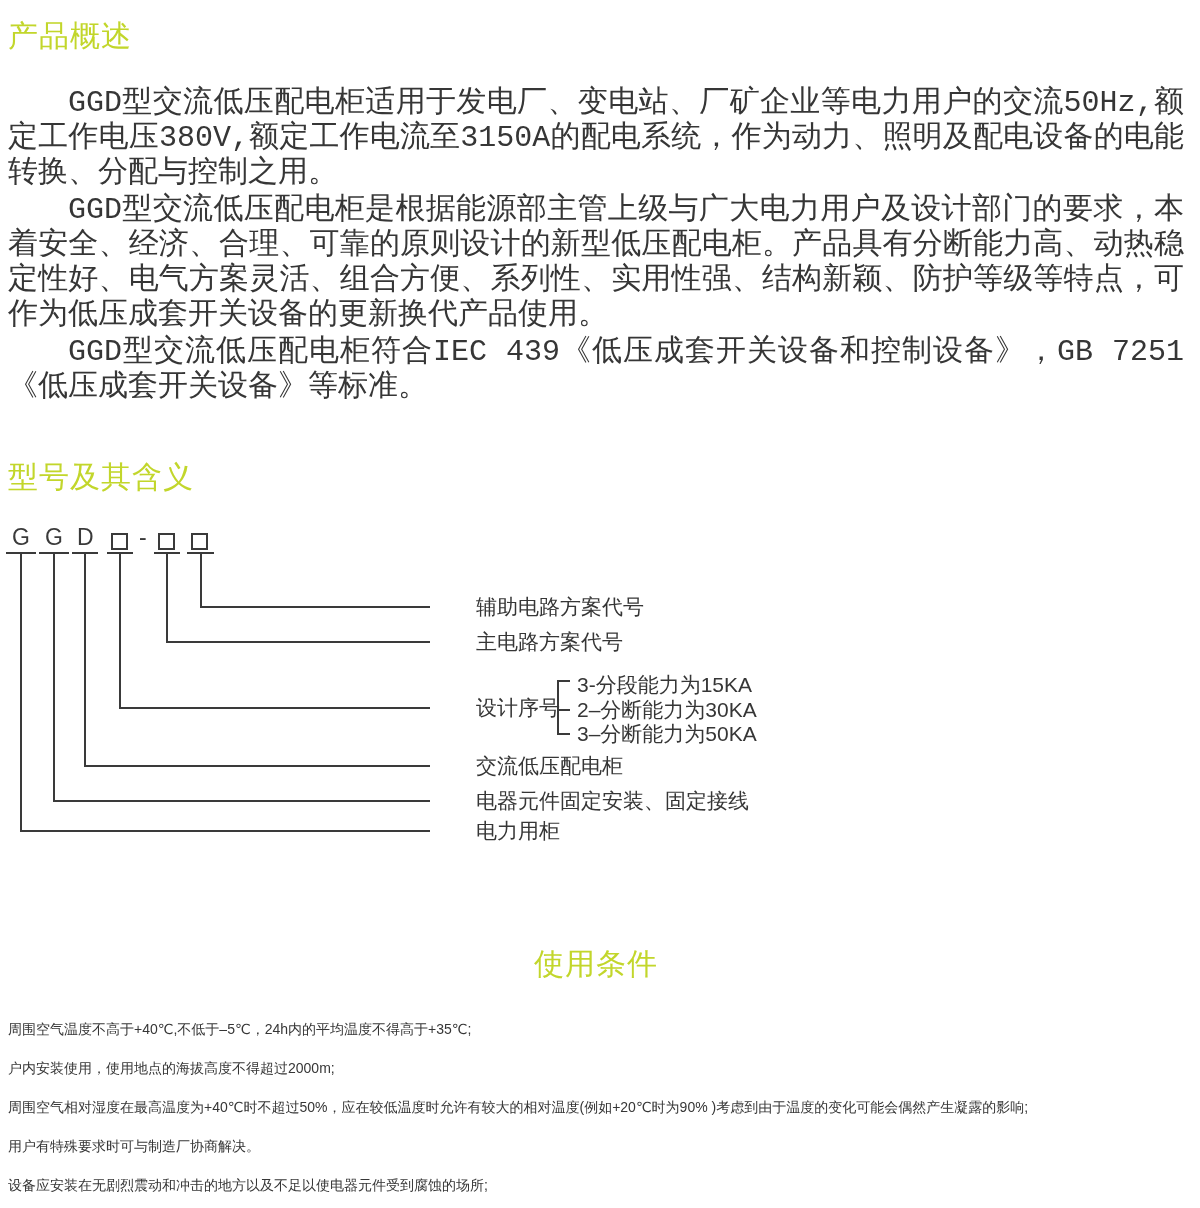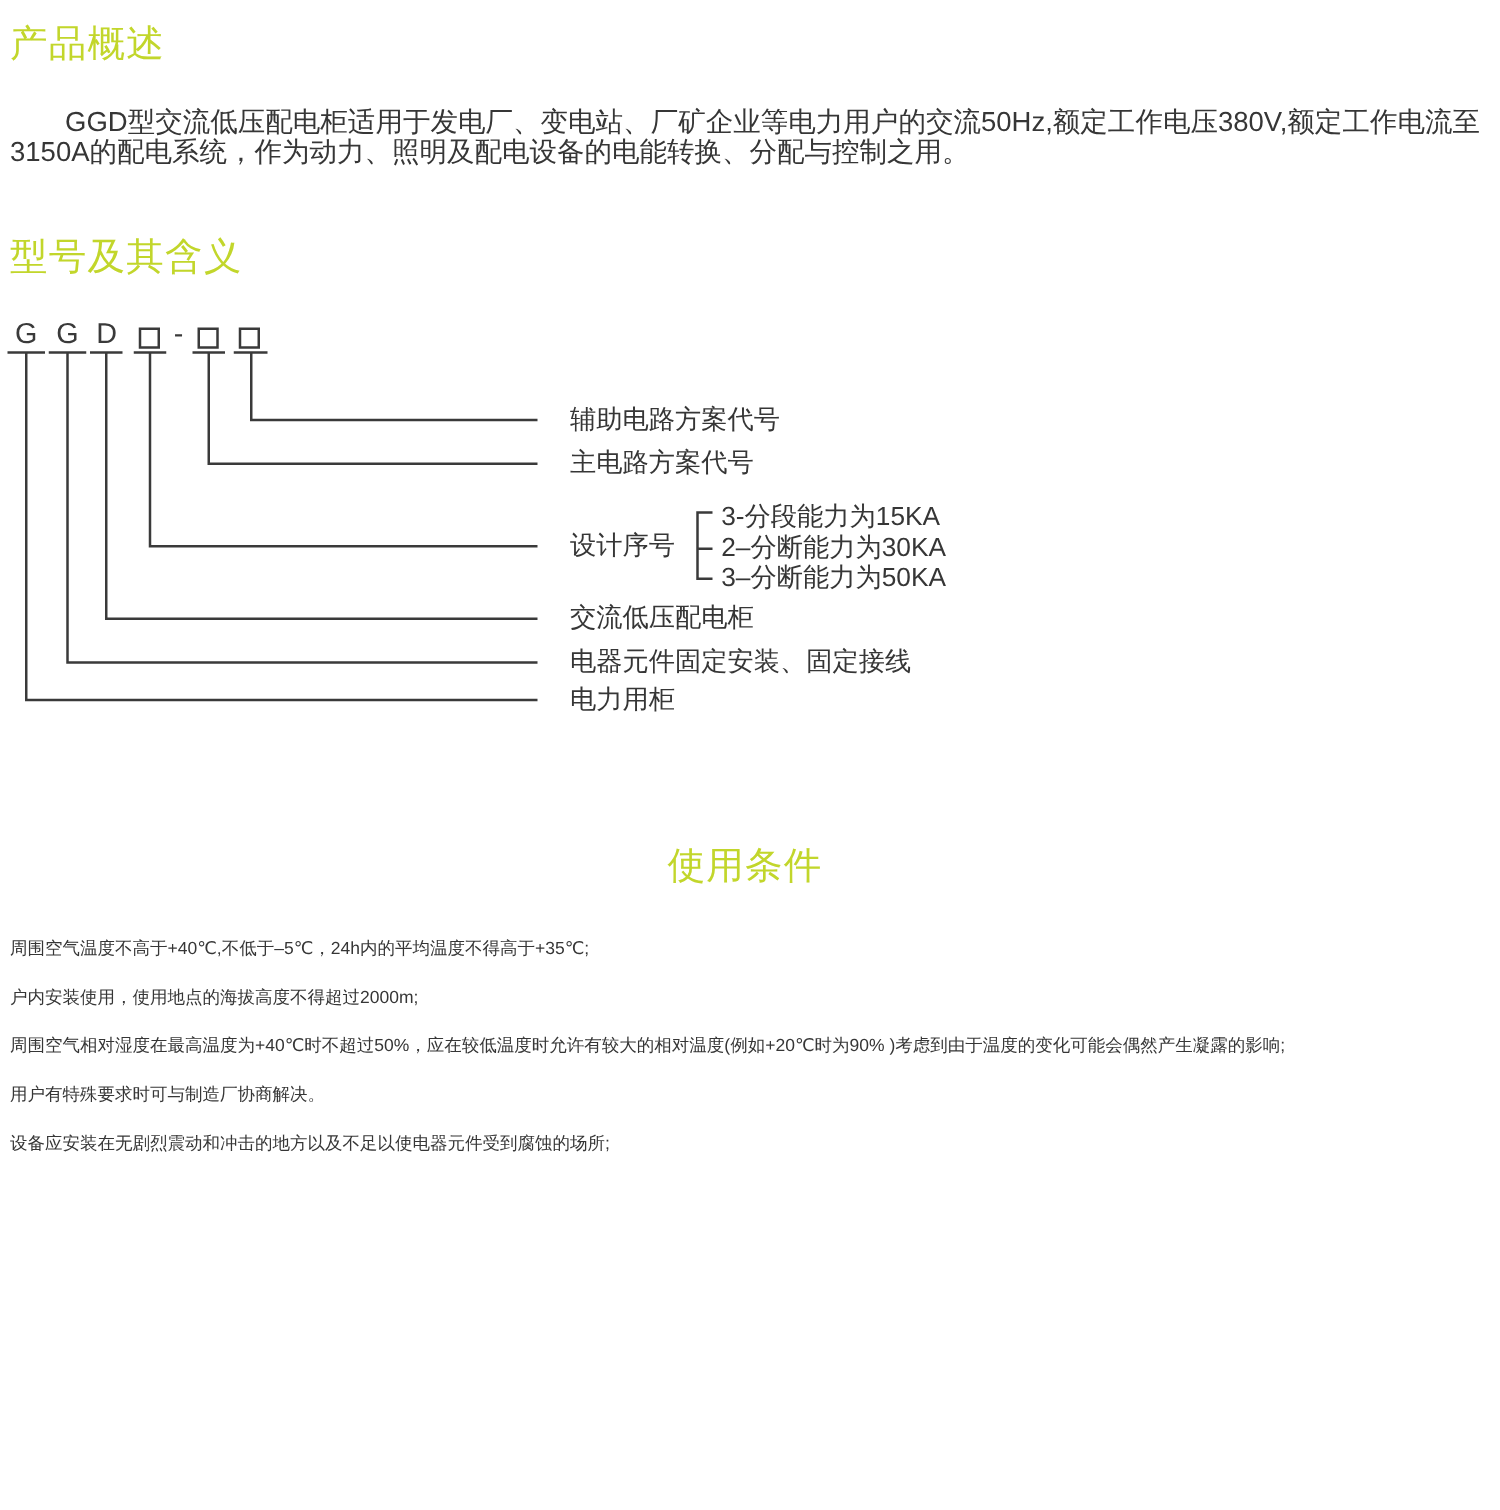--- a/index.html
+++ b/index.html
@@ -21,61 +21,64 @@
   h2.sec-title{
     font-size:30px;line-height:32px;font-weight:500;
     color:var(--accent);
     letter-spacing:1px;
   }
   #title-overview{margin:0 0 34px 0;}
   #title-model{margin:56px 0 30px 0;}
   #title-usage{margin:80px 0 30px 0;text-align:center;}
   p.body-par{
     margin:0 0 2px 0;
-    font-size:22px;line-height:24px;
+    font-size:30px;line-height:35px;
     text-align:justify;text-indent:2em;
     color:var(--text);
+    font-family:Liberation Mono, monospace;
   }
   
   .diagram{position:relative;width:1200px;height:345px;}
   .diagram svg.lines{position:absolute;left:0;top:0;}
   .diagram svg.lines line,
   .diagram svg.lines polyline,
   .diagram svg.lines path{stroke:var(--line);stroke-width:2;fill:none;}
   .code-letter{
     position:absolute;top:2px;
     font-size:23px;line-height:24px;font-weight:500;color:var(--line);
   }
   .code-box{
     position:absolute;top:10px;width:17px;height:17px;
     border:2px solid var(--line);background:#fff;
   }
   .code-dash{position:absolute;top:2px;font-size:23px;line-height:24px;font-weight:500;color:var(--line);}
   .dg-label{
-    position:absolute;left:456px;
+    position:absolute;left:476px;
     font-size:21px;line-height:22px;color:var(--text);white-space:nowrap;
   }
   .dg-opt{
     position:absolute;left:577px;
     font-size:21px;line-height:22px;color:var(--text);white-space:nowrap;
   }
   
   .usage p{
     margin:0;font-size:14px;line-height:39px;
     text-align:left;color:var(--text);
   }
 </style>
 </head>
 <body>
 
 <main class="page">
 
   <h2 id="title-overview" class="sec-title pad">产品概述</h2>
 
   <p class="body-par pad">GGD型交流低压配电柜适用于发电厂、变电站、厂矿企业等电力用户的交流50Hz,额定工作电压380V,额定工作电流至3150A的配电系统，作为动力、照明及配电设备的电能转换、分配与控制之用。</p>
+  <p class="body-par pad">GGD型交流低压配电柜是根据能源部主管上级与广大电力用户及设计部门的要求，本着安全、经济、合理、可靠的原则设计的新型低压配电柜。产品具有分断能力高、动热稳定性好、电气方案灵活、组合方便、系列性、实用性强、结构新颖、防护等级等特点，可作为低压成套开关设备的更新换代产品使用。</p>
+  <p class="body-par pad">GGD型交流低压配电柜符合IEC 439《低压成套开关设备和控制设备》，GB 7251《低压成套开关设备》等标准。</p>
 
   <h2 id="title-model" class="sec-title pad">型号及其含义</h2>
 
   <div class="diagram">
 
     <svg class="lines" width="600" height="345" viewBox="0 0 600 345">
 
       <line x1="6" y1="30" x2="36" y2="30"></line>
       <line x1="39" y1="30" x2="69" y2="30"></line>
       <line x1="72" y1="30" x2="98" y2="30"></line>

